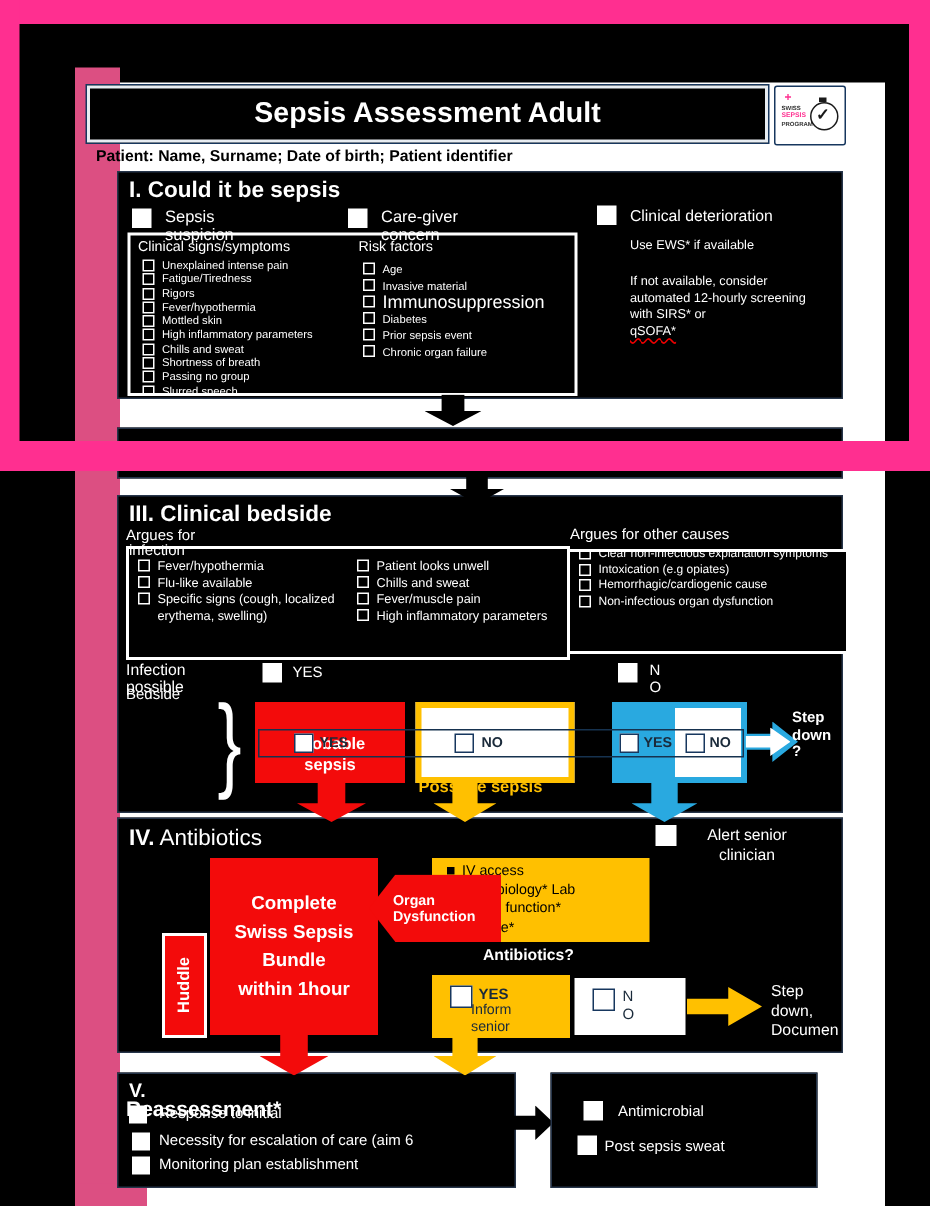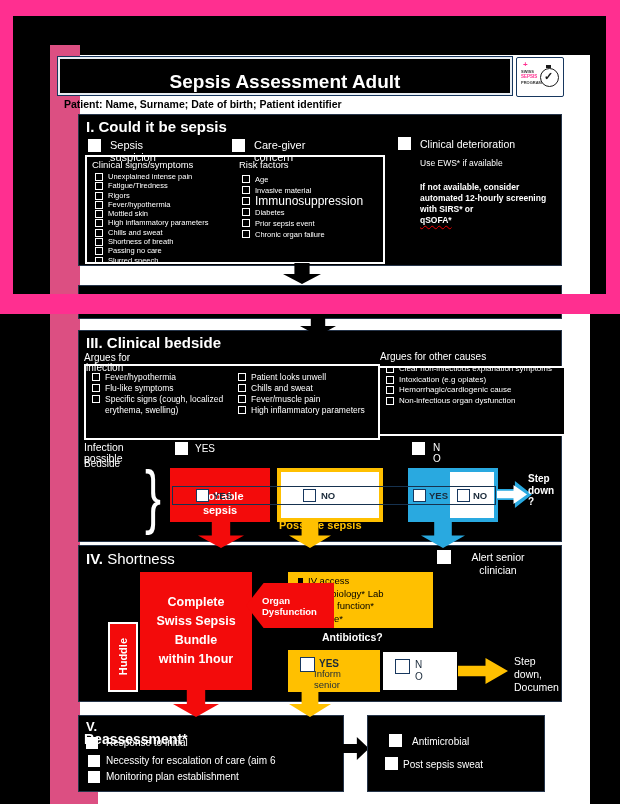--- a/index.html
+++ b/index.html
@@ -25,21 +25,21 @@
 <body>
 
 <div class="canvas">
 
   <div class="abs" style="left:57px;top:55px;width:533px;height:749px;background:#fff;"></div>
 
   <div class="abs" style="left:50px;top:45px;width:30px;height:759px;background:#DC4F82;"></div>
   <div class="abs" style="left:50px;top:789px;width:48px;height:15px;background:#DC4F82;"></div>
 
   <div class="abs" style="left:58px;top:57px;width:450px;height:34px;background:#000;border:2px solid #e8edf2;box-shadow:0 0 0 1px #17375E;">
-    <div class="w b" style="text-align:center;font-size:19px;line-height:34px;margin-top:6px;">Sepsis Assessment Adult</div>
+    <div class="w b" style="text-align:center;font-size:19px;line-height:34px;">Sepsis Assessment Adult</div>
   </div>
 
   <div class="abs" style="left:516px;top:57px;width:46px;height:38px;background:#fff;border:1.5px solid #17375E;border-radius:2px;">
     <div class="abs b" style="left:6px;top:2px;font-size:8px;color:#FF2F90;">+</div>
     <div class="abs b" style="left:4px;top:11px;font-size:4px;color:#333;">SWISS</div>
     <div class="abs b" style="left:4px;top:16px;font-size:4.5px;color:#FF2F90;">SEPSIS</div>
     <div class="abs b" style="left:4px;top:22px;font-size:4px;color:#333;">PROGRAM</div>
     <div class="abs" style="left:23px;top:10px;width:17px;height:17px;border:1.8px solid #1a1a1a;border-radius:50%;">
       <div class="abs" style="left:5px;top:-4px;width:5px;height:2.5px;background:#1a1a1a;"></div>
       <div class="abs b" style="left:3px;top:1px;font-size:11px;color:#1a1a1a;">✓</div>
@@ -92,21 +92,21 @@
       <div class="li" style="font-size:7.5px;line-height:9.3px;">
           <span class="cbH"></span>
           <span>Chills and sweat</span>
         </div>
       <div class="li" style="font-size:7.5px;line-height:9.3px;">
           <span class="cbH"></span>
           <span>Shortness of breath</span>
         </div>
       <div class="li" style="font-size:7.5px;line-height:9.3px;">
           <span class="cbH"></span>
-          <span>Passing no care</span>
+          <span>Passing no group</span>
         </div>
       <div class="li" style="font-size:7.5px;line-height:9.3px;">
           <span class="cbH"></span>
           <span>Slurred speech</span>
         </div>
 
     </div>
     <div class="abs w" style="left:152px;top:2px;font-size:9.5px;">Risk factors</div>
     <div class="abs" style="left:155px;top:17px;width:135px;">
       <div class="li" style="font-size:7.5px;line-height:11px;">
@@ -130,21 +130,21 @@
           <span>Prior sepsis event</span>
         </div>
       <div class="li" style="font-size:7.5px;line-height:11px;">
           <span class="cbH"></span>
           <span>Chronic organ failure</span>
         </div>
     </div>
   </div>
 
   <div class="abs w" style="left:420px;top:158px;font-size:8.5px;">Use EWS* if available</div>
-  <div class="abs w" style="left:420px;top:182px;width:132px;font-size:8.5px;line-height:11px;font-weight:bold;">
+  <div class="abs w" style="left:420px;top:182px;width:132px;font-size:8.5px;line-height:11px;">
     <span>If not available, consider automated 12-hourly screening with SIRS* or</span><br>
     <span class="sq">qSOFA*</span>
   </div>
 
   <div class="abs arrow-down" style="left:283px;top:263px;width:38px;height:21px;background:#000;"></div>
 
   <div class="abs blackbox" style="left:78px;top:285px;width:482px;height:32px;">
     <div class="w b" style="margin:6px 0 0 8px;font-size:13.5px;">II. Determine Responsible Clinician¹*</div>
   </div>
 
@@ -157,21 +157,21 @@
   <div class="abs w" style="left:86px;top:362px;font-size:10px;z-index:3;">infection</div>
 
   <div class="abs whitebrd" style="left:84px;top:364px;width:292px;height:72px;">
     <div class="abs" style="left:6px;top:6px;width:144px;">
       <div class="li" style="font-size:8.5px;line-height:11px;">
           <span class="cbH"></span>
           <span>Fever/hypothermia</span>
         </div>
       <div class="li" style="font-size:8.5px;line-height:11px;">
           <span class="cbH"></span>
-          <span>Flu-like symptoms</span>
+          <span>Flu-like available</span>
         </div>
       <div class="li" style="font-size:8.5px;line-height:11px;">
           <span class="cbH"></span>
           <span>Specific signs (cough, localized erythema, swelling)</span>
         </div>
     </div>
     <div class="abs" style="left:152px;top:6px;width:132px;">
       <div class="li" style="font-size:8.5px;line-height:11px;">
           <span class="cbH"></span>
           <span>Patient looks unwell</span>
@@ -250,21 +250,21 @@
   <div class="abs arrow-right" style="left:497px;top:485px;width:30px;height:19px;background:#fff;"></div>
   <div class="abs w b" style="left:528px;top:473px;width:29px;font-size:10px;line-height:11.5px;word-wrap:break-word;">Step down?</div>
 
   <div class="abs arrow-down" style="left:198px;top:522px;width:46px;height:26px;background:#F30B0B;z-index:3;"></div>
   <div class="abs arrow-down" style="left:289px;top:522px;width:42px;height:26px;background:#FFC000;z-index:3;"></div>
   <div class="abs arrow-down" style="left:421px;top:522px;width:44px;height:26px;background:#29A9E0;z-index:3;"></div>
 
   <div class="abs blackbox" style="left:78px;top:545px;width:482px;height:155px;"></div>
   <div class="abs w" style="left:86px;top:550px;font-size:15px;">
     <span class="b">IV.</span>
-    <span>Shortness</span>
+    <span>Antibiotics</span>
   </div>
   <span class="cbS" style="left:437px;top:550px;width:14px;height:14px;"></span>
   <div class="abs w" style="left:459px;top:551px;width:78px;font-size:10.5px;line-height:13px;text-align:center;">Alert senior clinician</div>
 
   <div class="abs" style="left:140px;top:572px;width:112px;height:118px;background:#F30B0B;display:flex;flex-direction:column;justify-content:center;">
     <div class="w b" style="text-align:center;font-size:12.5px;line-height:19px;">
       <span>Complete</span><br>
       <span>Swiss Sepsis</span><br>
       <span>Bundle</span><br>
       <span>within 1hour</span>

